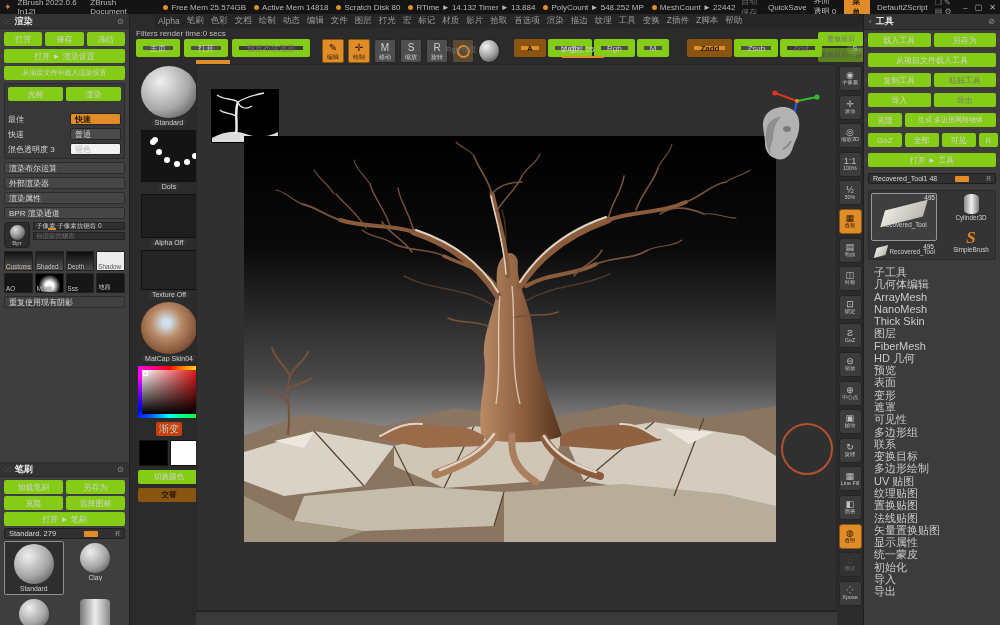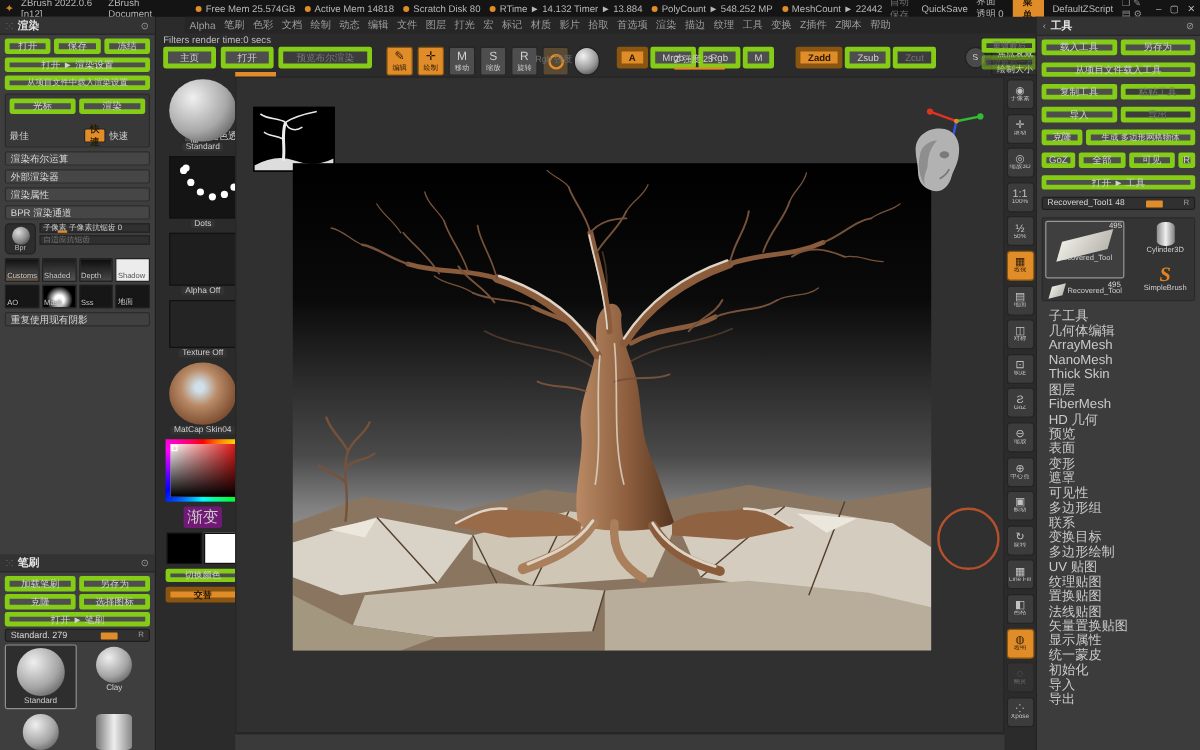--- a/index.html
+++ b/index.html
@@ -22,21 +22,21 @@
 
   
   .menubar{position:absolute;left:132px;top:14px;width:726px;height:14px;background:#262626;
     display:flex;align-items:center;gap:7px;font-size:8.5px;color:#9d9d9d;padding:0 4px;overflow:hidden;margin-left:22px;}
   .menu-item{white-space:nowrap;cursor:default;}
 
   
   .toolbar{position:absolute;left:130px;top:28px;width:706px;height:36px;background:#2b2b2b;font-size:8px;}
   .filters-text{position:absolute;left:6px;top:1px;color:#bdbdbd;font-size:8px;}
   .tb-row{position:absolute;left:6px;top:11px;display:flex;align-items:flex-start;gap:4px;}
-  .btn{background:#4e4e4e;border:4px solid #84cc16;border-radius:2px;color:#d2d2d2;
+  .btn{background:#4e4e4e;border:7px solid #84cc16;border-radius:2px;color:#d2d2d2;
     display:inline-flex;align-items:center;justify-content:center;font-size:8px;
     height:14px;padding:0 6px;white-space:nowrap;text-align:right;}
   .btn.lg{height:18px;}
   .btn.dim{color:#777;background:#3c3c3c;}
   .btn.orange{background:#e08c28;border-color:#8a5510;color:#2a1a05;font-weight:bold;}
   .sqbtn{width:22px;height:24px;background:#4e4e4e;border:1px solid #262626;border-radius:2px;
     display:flex;flex-direction:column;align-items:center;justify-content:center;font-size:6px;color:#cfcfcf;line-height:1;gap:1px;}
   .sqbtn .g{font-size:10px;}
   .sqbtn.orange{background:#e08c28;color:#2a1a05;border-color:#8a5510;}
   .brush-ring{width:22px;height:24px;background:#5a4a33;border:1px solid #262626;border-radius:2px;
@@ -341,21 +341,21 @@
         <span class="btn">冻结</span>
       </div>
       <span class="btn fullbtn">打开 ► 渲染设置</span>
       <span class="btn fullbtn tiny">从项目文件中载入渲染设置</span>
       <div class="inset">
         <div class="prow">
           <span class="btn">光标</span>
           <span class="btn">渲染</span>
         </div>
         <div style="height:6px"></div>
-        <div style="display:flex;flex-direction:row;gap:3px;">
+        <div style="display:flex;flex-direction:column;gap:3px;">
 
         <div class="kv">
               <span class="k">最佳</span>
               <span class="v orange">快速</span>
             </div>
             <div class="kv">
               <span class="k">快速</span>
               <span class="v gray">普通</span>
             </div>
             <div class="kv">
@@ -480,21 +480,21 @@
         <div class="tray-item" data-kind="material">
           <span class="tico"></span>
           <span class="tlb">MatCap Skin04</span>
         </div>
       </div>
     <div class="colorpicker">
       <div class="inner">
           <span class="sel"></span>
         </div>
     </div>
-    <span class="tlb" style="font-size:13px;background:#701a75;padding:0 3px;border-radius:2px;">渐变</span>
+    <span class="tlb" style="font-size:10px;background:#c2410c;padding:0 3px;border-radius:2px;">渐变</span>
     <div class="swatches">
       <span class="sw black"></span>
       <span class="sw white"></span>
     </div>
     <span class="btn tray-btn">切换颜色</span>
     <span class="btn tray-btn orange">交替</span>
   </div>
 
   <div class="doc-indicator"></div>
   <div class="canvas">

